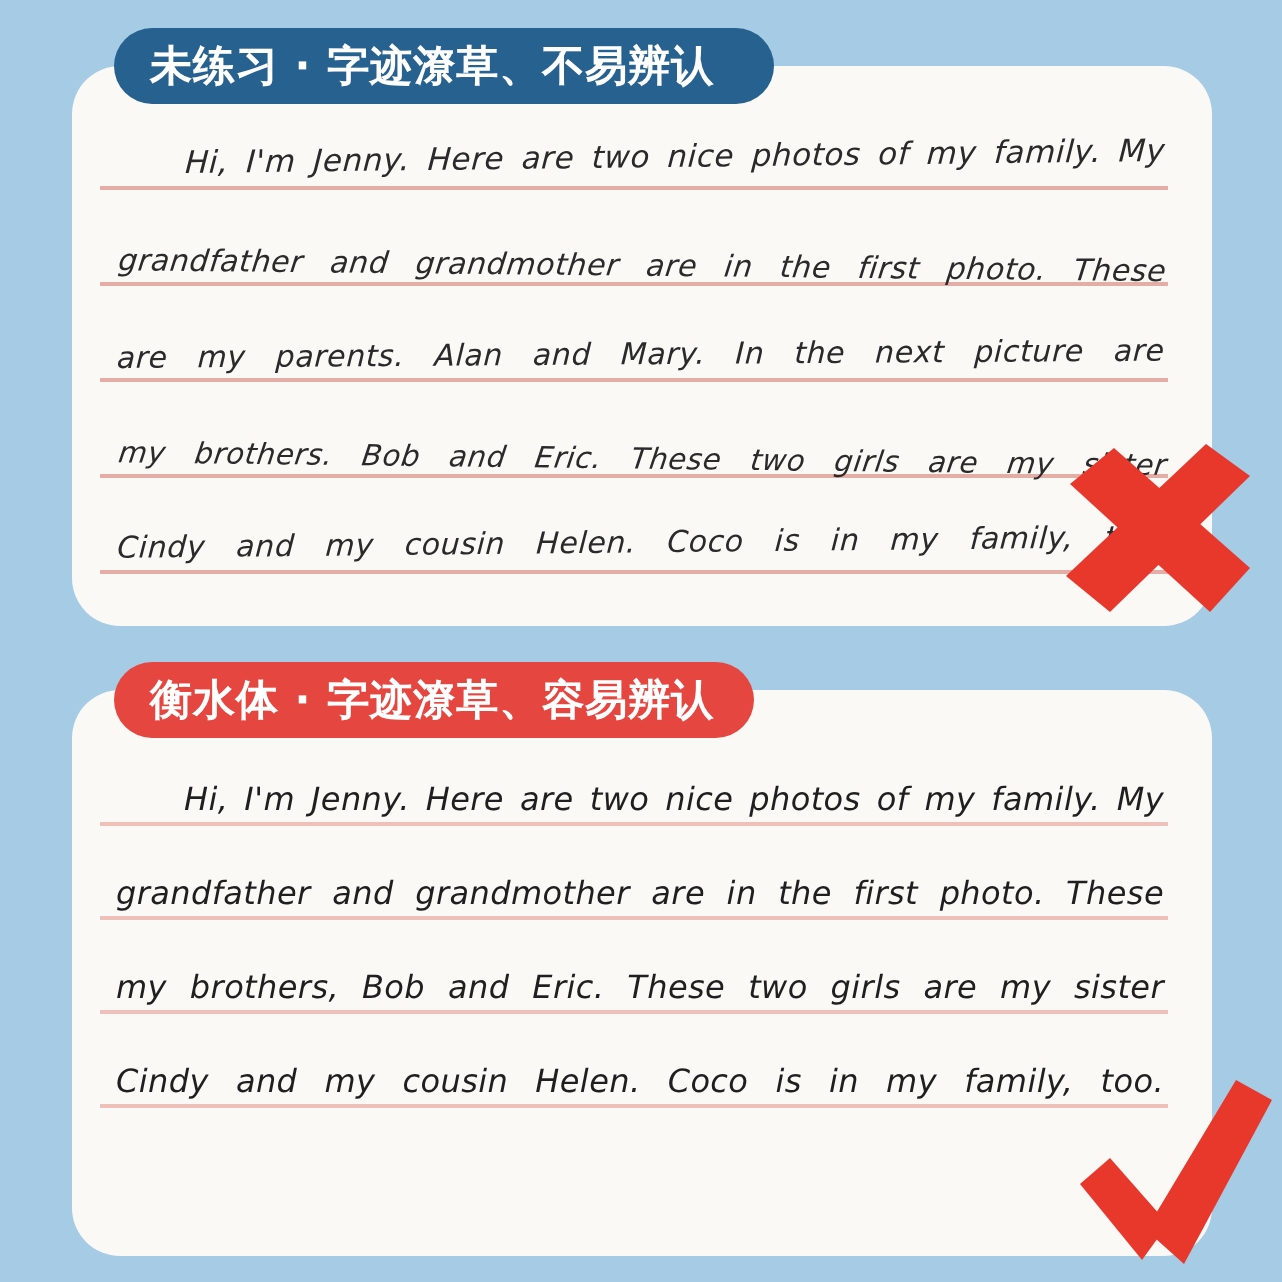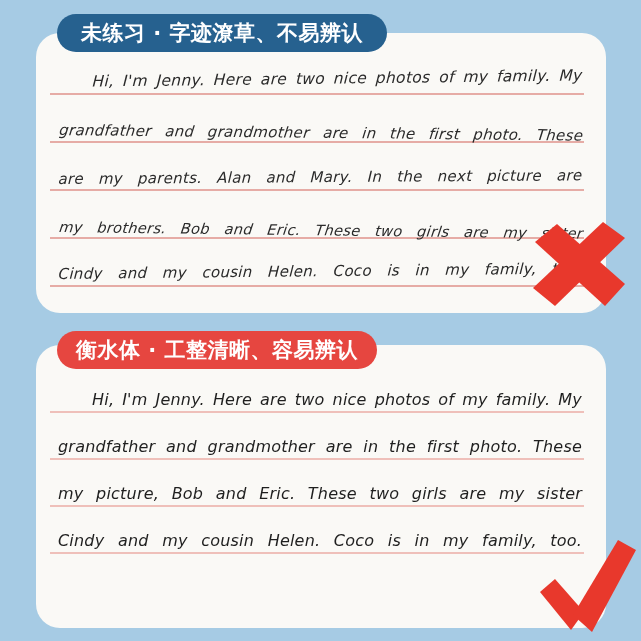--- a/index.html
+++ b/index.html
@@ -19,21 +19,21 @@
   .card.top { top: 33px; height: 280px; }
   .card.bottom { top: 345px; height: 283px; }
   .badge {
     position: absolute;
     left: 57px; height: 38px;
     border-radius: 19px;
     color: #FFFFFF;
     font-weight: bold;
     font-size: 21px;
     line-height: 38px;
-    text-align: center;
+    text-align: left;
     letter-spacing: 0.5px;
     padding: 0 18px;
     box-sizing: border-box;
     z-index: 3;
     white-space: nowrap;
   }
   .badge.blue { top: 14px; background: #26618F; min-width: 330px; }
   .badge.red  { top: 331px; background: #E64640; min-width: 320px; }
   .ruled-area {
     position: absolute;
@@ -113,34 +113,34 @@
       <span class="line-text">Cindy and my cousin Helen. Coco is in my family, too.</span>
     </div>
   </div>
 
   <svg class="mark cross" viewBox="0 0 98 84" xmlns="http://www.w3.org/2000/svg">
     <polygon points="4,20 26,2 94,62 74,84" fill="#E8382C"></polygon>
     <polygon points="72,0 94,16 24,84 2,66" fill="#E8382C"></polygon>
   </svg>
 
   <div class="badge red">
-    <span>衡水体 · 工整清晰、容易辨认</span>
+    <span>衡水体 · 字迹潦草、容易辨认</span>
   </div>
 
   <div class="card bottom"></div>
 
   <div class="ruled-area bottom-area neat">
     <div class="writing-line">
       <span class="line-text">Hi, I'm Jenny. Here are two nice photos of my family. My</span>
     </div>
     <div class="writing-line">
       <span class="line-text">grandfather and grandmother are in the first photo. These</span>
     </div>
     <div class="writing-line">
-      <span class="line-text">my picture, Bob and Eric. These two girls are my sister</span>
+      <span class="line-text">my brothers, Bob and Eric. These two girls are my sister</span>
     </div>
     <div class="writing-line">
       <span class="line-text">Cindy and my cousin Helen. Coco is in my family, too.</span>
     </div>
   </div>
 
   <svg class="mark check" viewBox="0 0 100 92" xmlns="http://www.w3.org/2000/svg">
     <polygon points="2,52 17,39 46,72 33,90" fill="#E8382C"></polygon>
     <polygon points="80,0 98,10 54,92 35,75" fill="#E8382C"></polygon>
   </svg>

